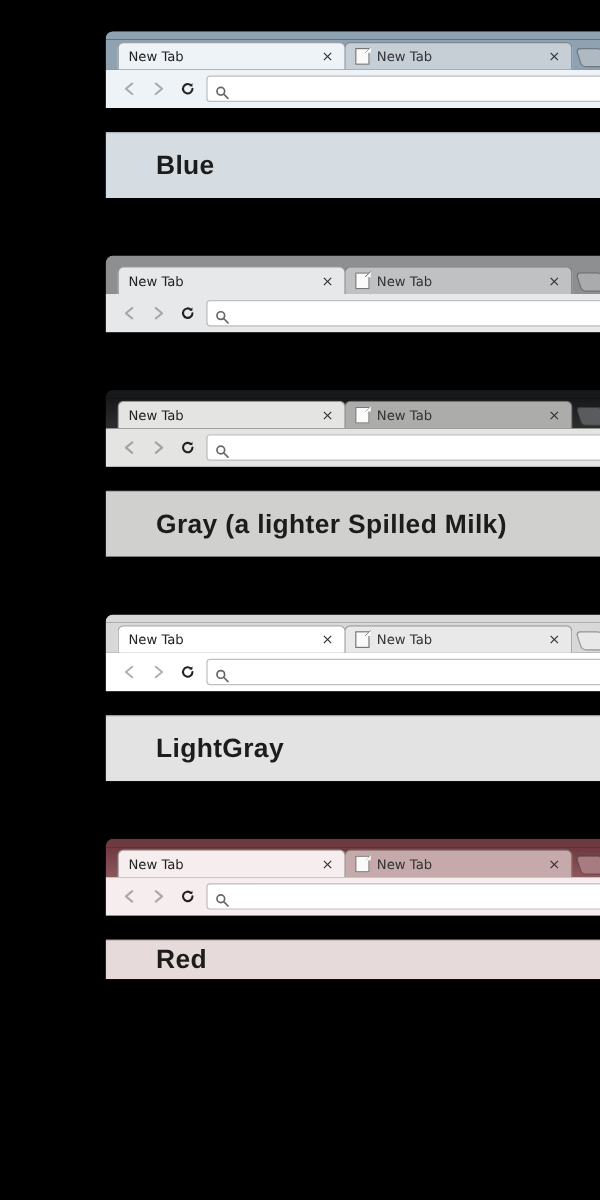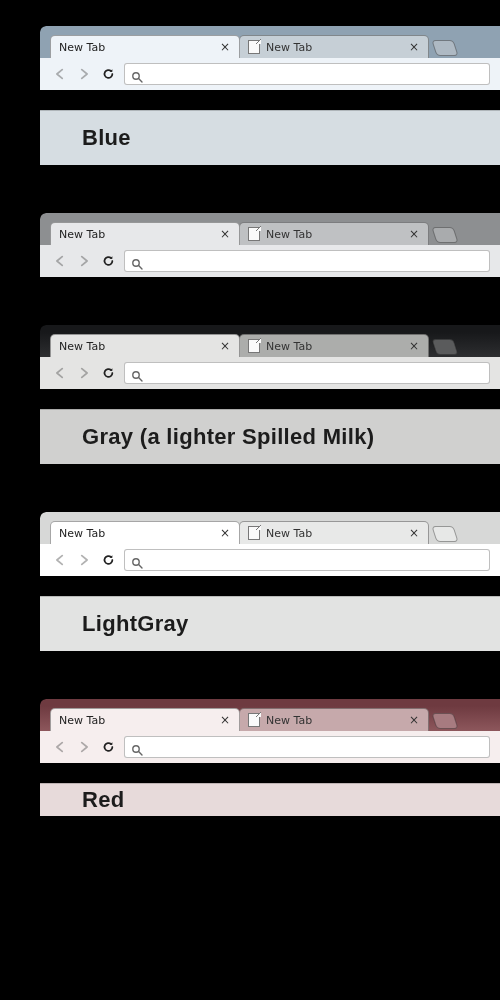--- a/index.html
+++ b/index.html
@@ -5,20 +5,21 @@
   * { box-sizing: border-box; margin: 0; padding: 0; }
   html, body {
     width: 500px;
     height: 1000px;
     background: #000;
     font-family: "Trebuchet MS", "Lucida Grande", "DejaVu Sans", sans-serif;
     overflow: hidden;
   }
   .stack {
     width: 500px;
+    padding-left: 48px;
   }
   .theme-block {
     position: relative;
     margin-left: 40px;
     width: 460px;          
     overflow: hidden;
     border-top-left-radius: 6px;
   }
   .frame-bar {
     height: 7px;

